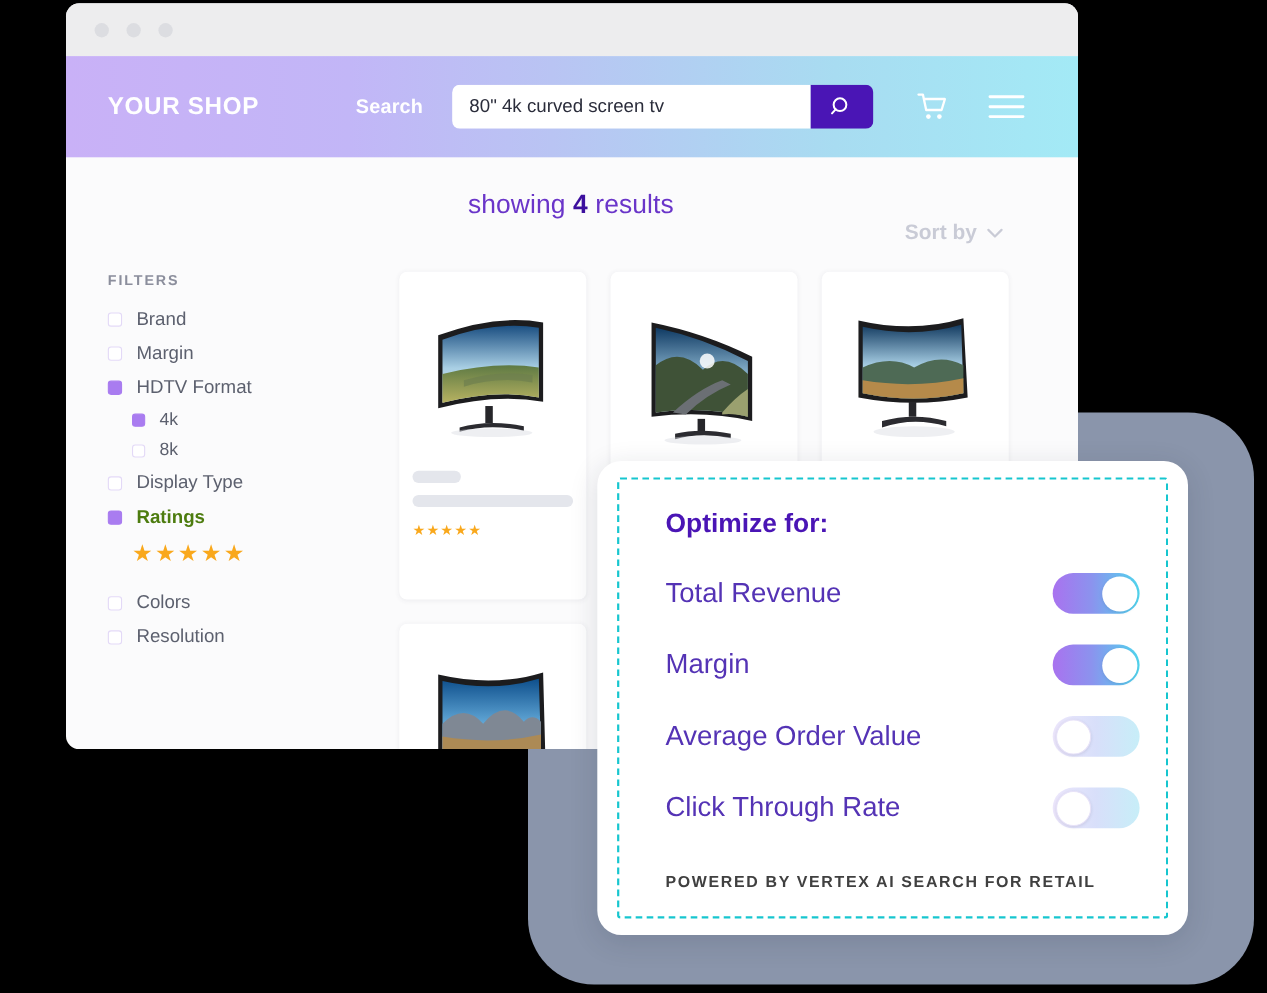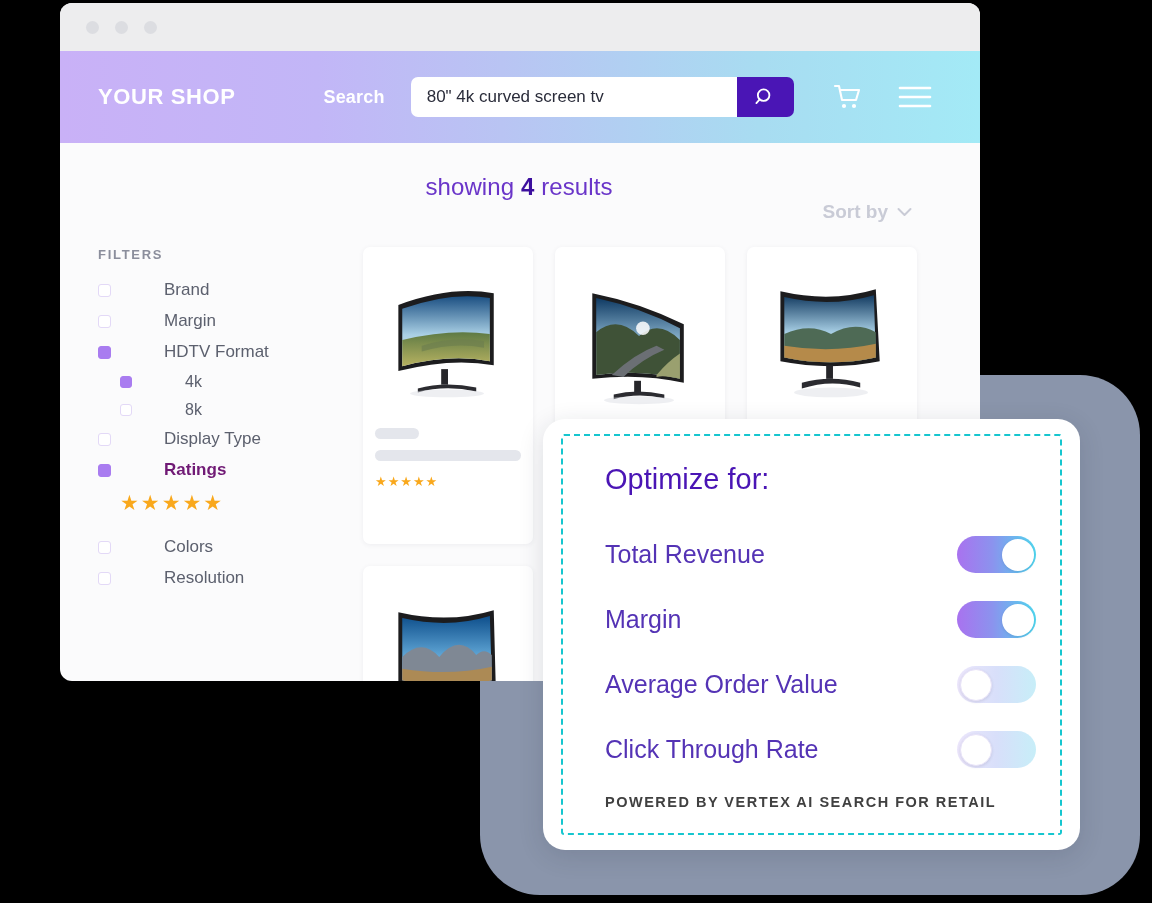--- a/index.html
+++ b/index.html
@@ -164,23 +164,23 @@
   .filter-row.sub { padding-left: 22px; margin-bottom: 10px; }
   .cbox {
     width: 13px; height: 13px;
     border-radius: 3px;
     border: 1.5px solid #e3d9f7;
     background: #ffffff;
     flex-shrink: 0;
   }
   .cbox.checked { background: #a97cf0; border-color: #a97cf0; }
   .cbox.sm { width: 12px; height: 12px; }
-  .filter-label { font-size: 17px; color: #5c606e; margin-left: 40px; }
+  .filter-label { font-size: 17px; color: #5c606e; }
   .filter-label.sub-label { font-size: 16px; }
-  .filter-label.bold { font-weight: bold; color: #701a75; }
+  .filter-label.bold { font-weight: bold; color: #4d7c0f; }
   .stars {
     color: #f9a81c;
     font-size: 21px;
     letter-spacing: 2px;
     padding-left: 22px;
     margin: 7px 0 22px;
   }
 
   
   .grid {
@@ -242,24 +242,24 @@
     position: absolute;
     left: 18px; top: 15px; right: 18px; bottom: 15px;
     border: 2.5px dashed #16c6cf;
     border-radius: 3px;
   }
   .panel-inner {
     position: relative;
     padding: 44px 44px 0 62px;
   }
   .panel-title {
-    font-size: 29px;
-    font-weight: normal;
+    font-size: 24px;
+    font-weight: bold;
     color: #4a15b5;
-    margin-bottom: 26px;
+    margin-bottom: 16px;
   }
   .opt-row {
     display: flex;
     align-items: center;
     height: 65px;
   }
   .opt-label {
     font-size: 25px;
     color: #5433b5;
   }

